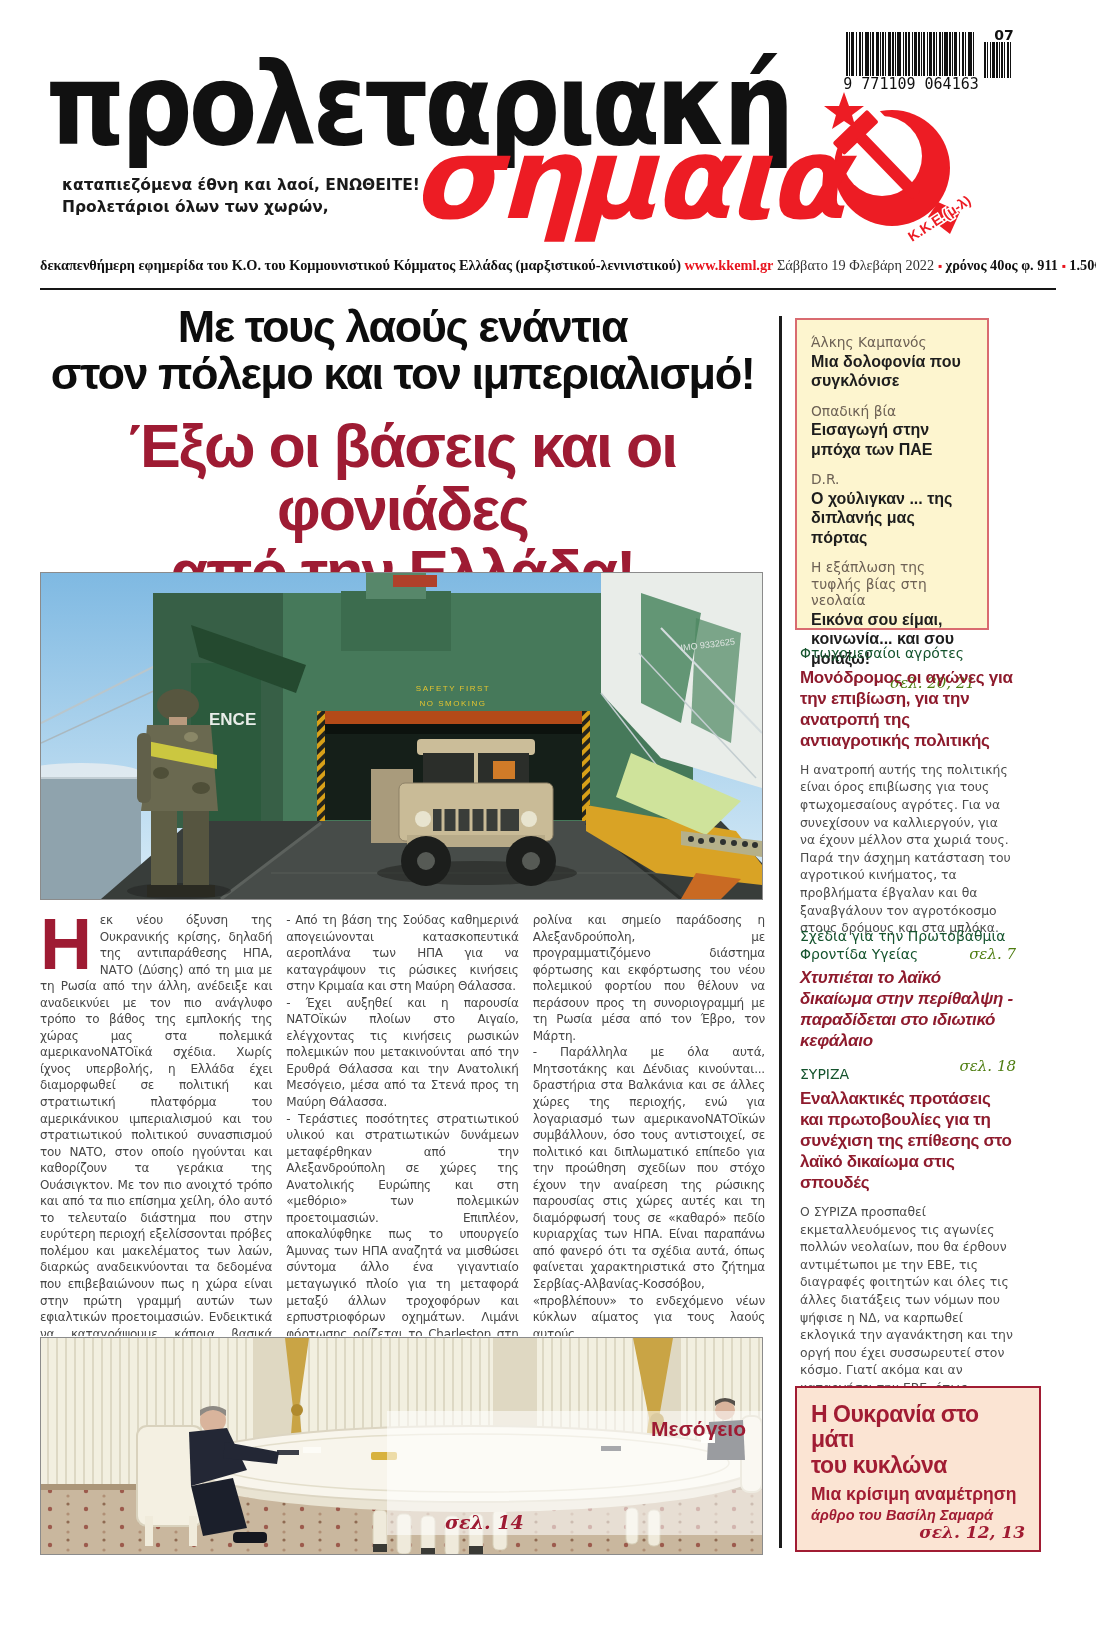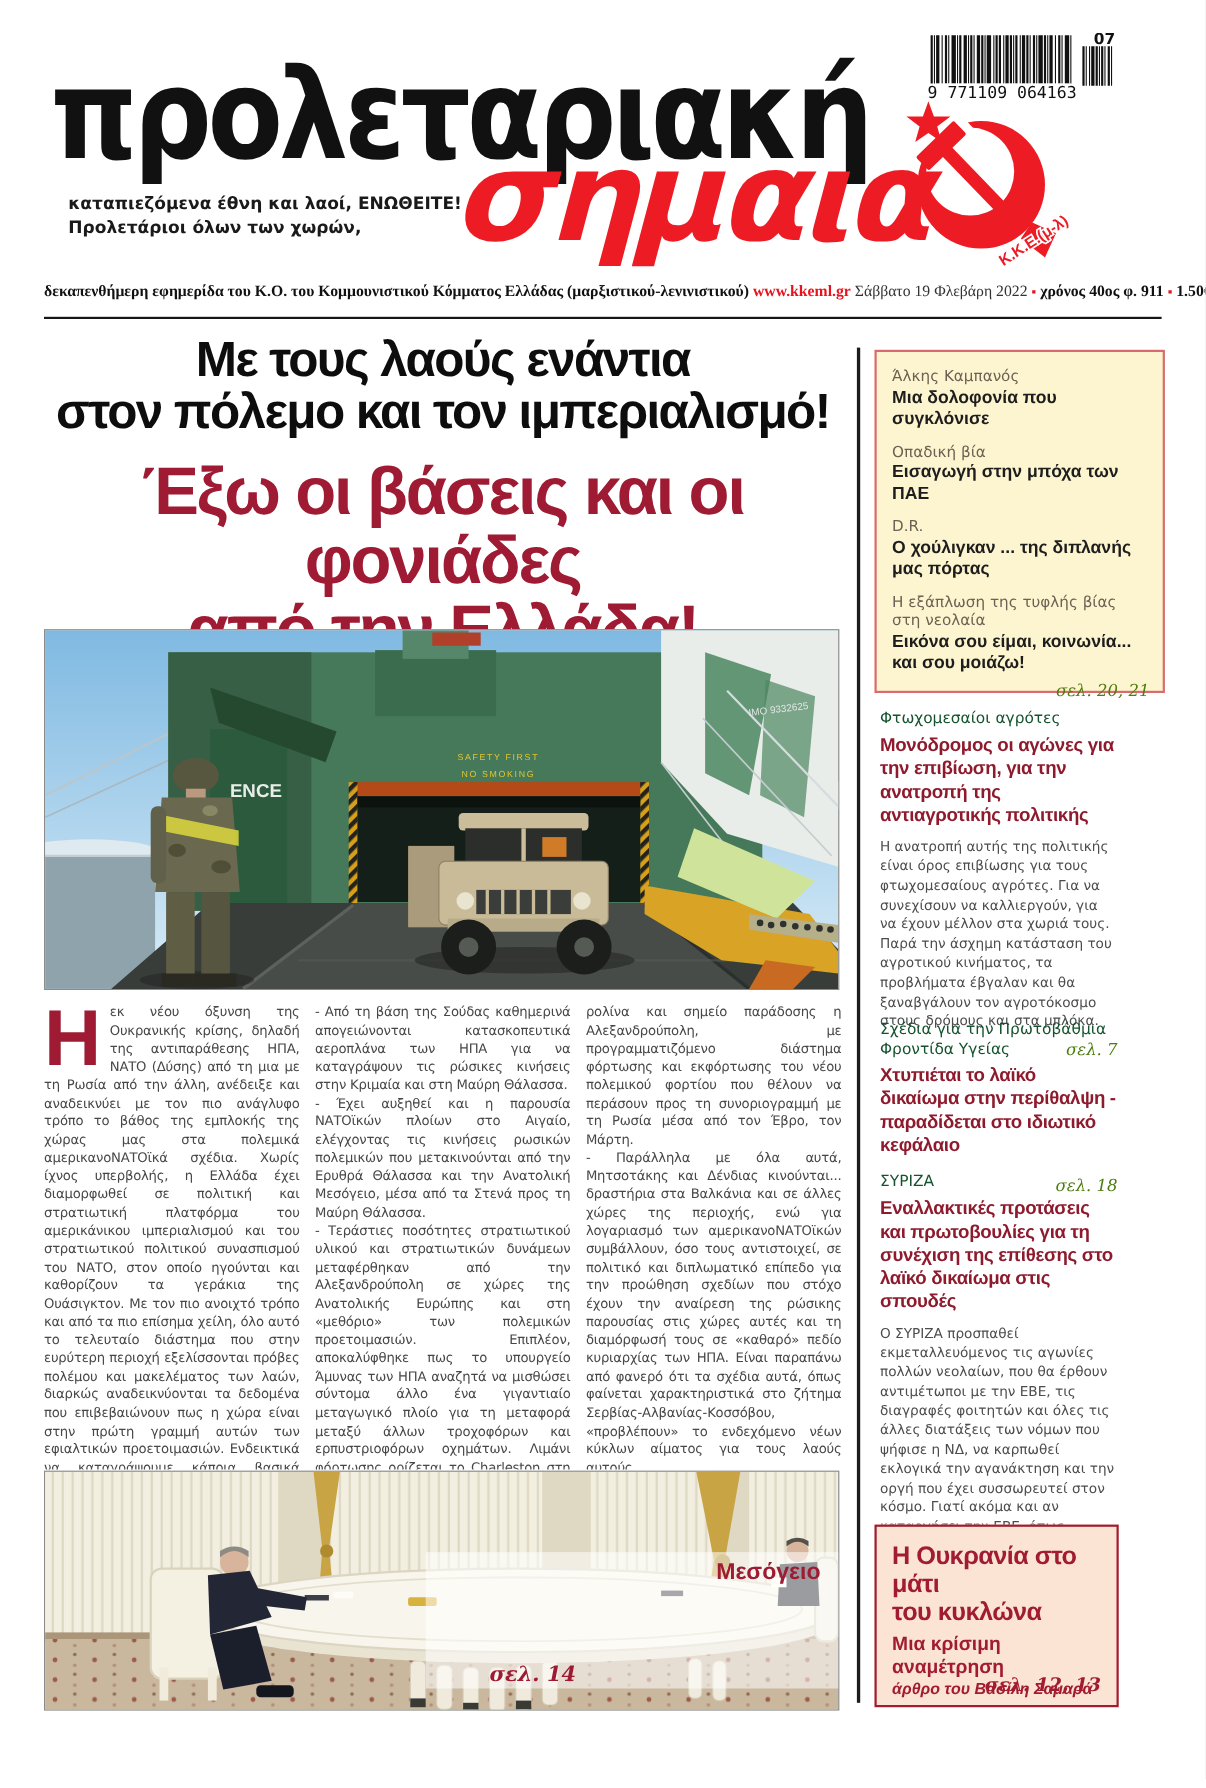--- a/index.html
+++ b/index.html
@@ -49,33 +49,33 @@
     text-align:justify;color:#474747;}
   .article p{margin:0 0 0 0;text-indent:0;}
   .article p + p{margin-top:0;}
   .dropcap{float:left;font-size:72px;line-height:0.8;font-weight:bold;color:#9e1b33;
     margin:4px 8px 0 0;font-family:"Liberation Sans",sans-serif;}
 
   
   .vrule{left:779px;top:316px;width:3px;height:1232px;background:#1c1c1c;}
 
   
-  .ybox{left:795px;top:318px;width:264px;height:312px;background:#fdf5cf;
+  .ybox{left:795px;top:318px;width:194px;height:312px;background:#fdf5cf;
     border:2px solid #d96b70;box-sizing:border-box;padding:14px 12px 8px 14px;}
   .ybox .kick{font-size:13.8px;color:#6d6155;line-height:1.2;}
   .ybox .ttl{font-size:16px;font-weight:bold;color:#1d1d1d;line-height:1.22;margin:1px 0 12px 0;
     font-family:"Liberation Sans",sans-serif;}
   .pageref{font-style:italic;font-size:15px;color:#4d7c0f;text-align:right;
     font-family:"DejaVu Serif",serif;}
   .sbitem{left:800px;width:216px;}
   .sbitem .kick{font-size:14px;color:#14532d;line-height:1.25;}
   .sbitem .ttl{font-size:17px;font-weight:bold;color:#8e1b2d;line-height:1.24;margin:4px 0 10px 0;
     font-family:"Liberation Sans",sans-serif;letter-spacing:-0.3px;}
   .sbitem .bdy{font-size:12.4px;color:#4c4c4c;line-height:1.42;margin-bottom:8px;}
-  .ubox{left:795px;top:1386px;width:222px;height:166px;background:#fbe4d3;
+  .ubox{left:795px;top:1386px;width:246px;height:166px;background:#fbe4d3;
     border:2.5px solid #a11c33;box-sizing:border-box;padding:14px 14px 8px 14px;}
   .ubox .t1{font-size:23px;color:#a11c33;line-height:1.1;letter-spacing:-0.5px;
     font-family:"Liberation Sans",sans-serif;font-weight:600;}
   .ubox .t2{font-size:17.5px;font-weight:bold;color:#a11c33;margin-top:6px;
     font-family:"Liberation Sans",sans-serif;}
   .ubox .t3{font-size:14.5px;font-weight:bold;font-style:italic;color:#a11c33;margin-top:2px;
     font-family:"Liberation Sans",sans-serif;}
   .ubox .pg{position:absolute;right:14px;bottom:8px;font-weight:bold;font-style:italic;
     font-size:17px;color:#a11c33;font-family:"DejaVu Serif",serif;}
 </style>
@@ -358,21 +358,21 @@
 
   <div class="abs sbitem" style="top:645px;">
     <div class="kick">Φτωχομεσαίοι αγρότες</div>
     <div class="ttl">Μονόδρομος οι αγώνες για την επιβίωση, για την ανατροπή της αντιαγροτικής πολιτικής</div>
     <div class="bdy">Η ανατροπή αυτής της πολιτικής είναι όρος επιβίωσης για τους φτωχομεσαίους αγρότες. Για να συνεχίσουν να καλλιεργούν, για να έχουν μέλλον στα χωριά τους. Παρά την άσχημη κατάσταση του αγροτικού κινήματος, τα προβλήματα έβγαλαν και θα ξαναβγάλουν τον αγροτόκοσμο στους δρόμους και στα μπλόκα.</div>
     <div class="pageref">σελ. 7</div>
   </div>
 
   <div class="abs sbitem" style="top:928px;">
     <div class="kick">Σχέδια για την Πρωτοβάθμια Φροντίδα Υγείας</div>
-    <div class="ttl" style="margin-bottom:18px;">Χτυπιέται το λαϊκό δικαίωμα στην περίθαλψη - παραδίδεται στο ιδιωτικό κεφάλαιο</div>
+    <div class="ttl" style="margin-bottom:6px;font-style:italic;">Χτυπιέται το λαϊκό δικαίωμα στην περίθαλψη - παραδίδεται στο ιδιωτικό κεφάλαιο</div>
     <div class="pageref">σελ. 18</div>
   </div>
 
   <div class="abs sbitem" style="top:1066px;">
     <div class="kick">ΣΥΡΙΖΑ</div>
     <div class="ttl">Εναλλακτικές προτάσεις και πρωτοβουλίες για τη συνέχιση της επίθεσης στο λαϊκό δικαίωμα στις σπουδές</div>
     <div class="bdy">Ο ΣΥΡΙΖΑ προσπαθεί εκμεταλλευόμενος τις αγωνίες πολλών νεολαίων, που θα έρθουν αντιμέτωποι με την ΕΒΕ, τις διαγραφές φοιτητών και όλες τις άλλες διατάξεις των νόμων που ψήφισε η ΝΔ, να καρπωθεί εκλογικά την αγανάκτηση και την οργή που έχει συσσωρευτεί στον κόσμο. Γιατί ακόμα και αν καταργήσει την ΕΒΕ, όπως ευαγγελίζεται, θα βρει άλλα ταξικά φίλτρα για να αποκλείσει τη νεολαία από τα πανεπιστήμια.</div>
     <div class="pageref">σελ. 17</div>
   </div>
 

